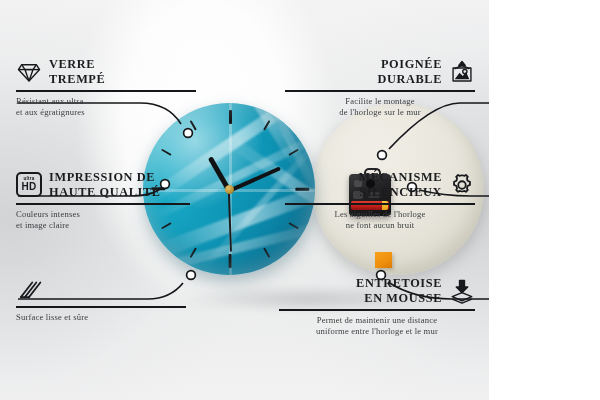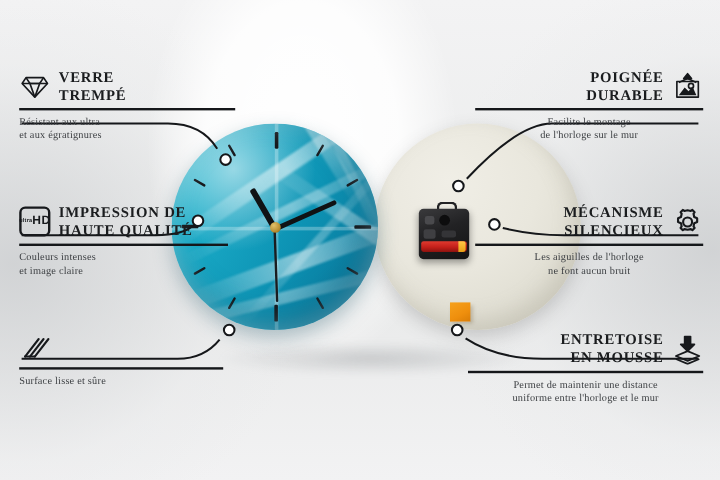--- a/index.html
+++ b/index.html
@@ -2,21 +2,21 @@
 <html><head>
 <meta charset="utf-8">
 <style>
   html,body{margin:0;padding:0;}
   body{
     width:600px;height:400px;overflow:hidden;
     font-family:"Liberation Serif", serif;
     background:#ffffff;
   }
   #stage{
-    position:relative;width:600px;height:400px;
+    position:relative;width:489px;height:400px;
     background:
       radial-gradient(ellipse 180px 260px at 42% 30%, rgba(255,255,255,1) 0%, rgba(255,255,255,0.85) 45%, rgba(255,255,255,0) 72%),
       radial-gradient(ellipse 320px 300px at 2% 55%, rgba(205,207,209,0.85) 0%, rgba(232,233,234,0.4) 55%, rgba(255,255,255,0) 78%),
       radial-gradient(ellipse 300px 300px at 99% 52%, rgba(203,205,207,0.8) 0%, rgba(233,234,235,0.38) 55%, rgba(255,255,255,0) 78%),
       linear-gradient(180deg,#f3f3f4 0%,#eceded 38%,#e9eaea 62%,#f2f2f3 100%);
     overflow:hidden;
   }
   
   .floor-shadow{
     position:absolute;left:150px;top:282px;width:320px;height:34px;
@@ -122,21 +122,21 @@
   .p-bords .rule{width:170px;}
   .p-poignee{right:14px;top:57px;width:190px;}
   .p-poignee .rule{width:190px;margin-left:auto;}
   .p-meca{right:14px;top:170px;width:190px;}
   .p-meca .rule{width:190px;margin-left:auto;}
   .p-entre{right:14px;top:276px;width:196px;}
   .p-entre .rule{width:196px;margin-left:auto;}
   
   .hd-badge{
     width:26px;height:25px;border:2px solid #17191c;border-radius:5px;
-    display:flex;align-items:center;justify-content:center;
+    display:flex;flex-direction:column;align-items:center;justify-content:center;
     line-height:1;box-sizing:border-box;
   }
   .hd-badge .u{font-size:4.6px;font-weight:700;letter-spacing:.2px;color:#17191c;
     font-family:"Liberation Sans", sans-serif;}
   .hd-badge .h{font-size:10px;font-weight:700;color:#17191c;letter-spacing:.3px;
     font-family:"Liberation Sans", sans-serif;margin-top:1px;}
 </style>
 </head>
 <body>
 

